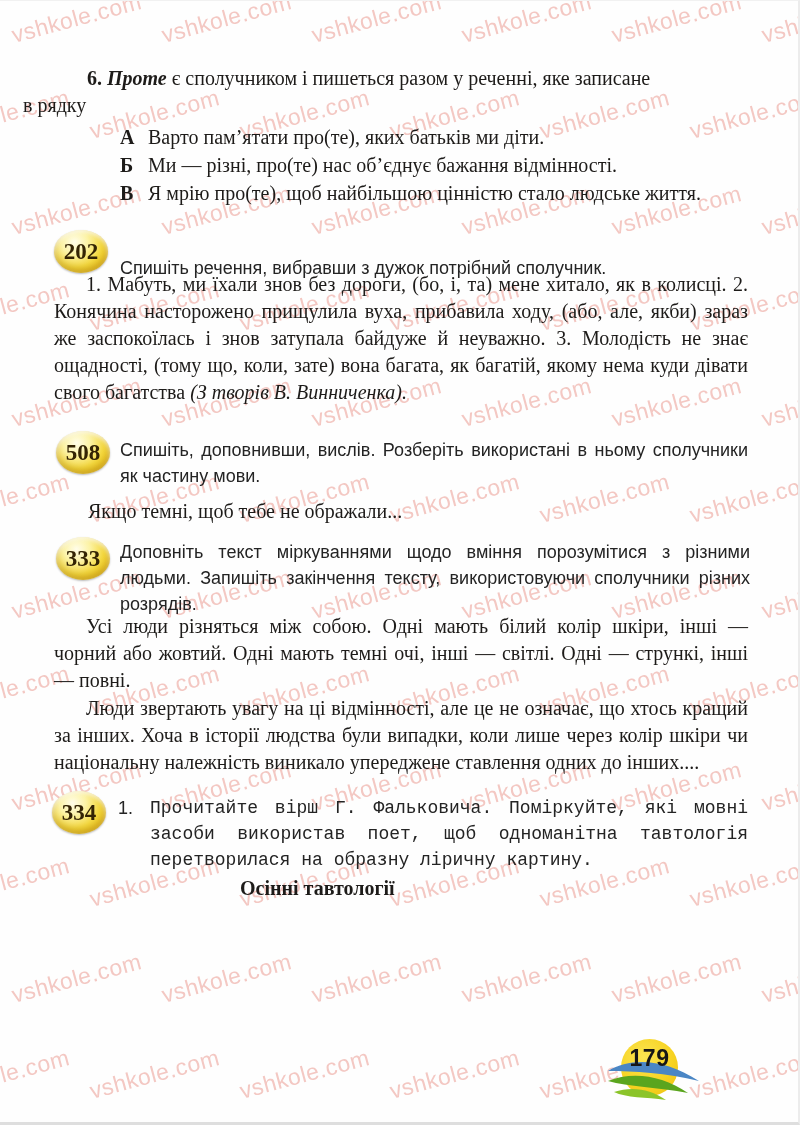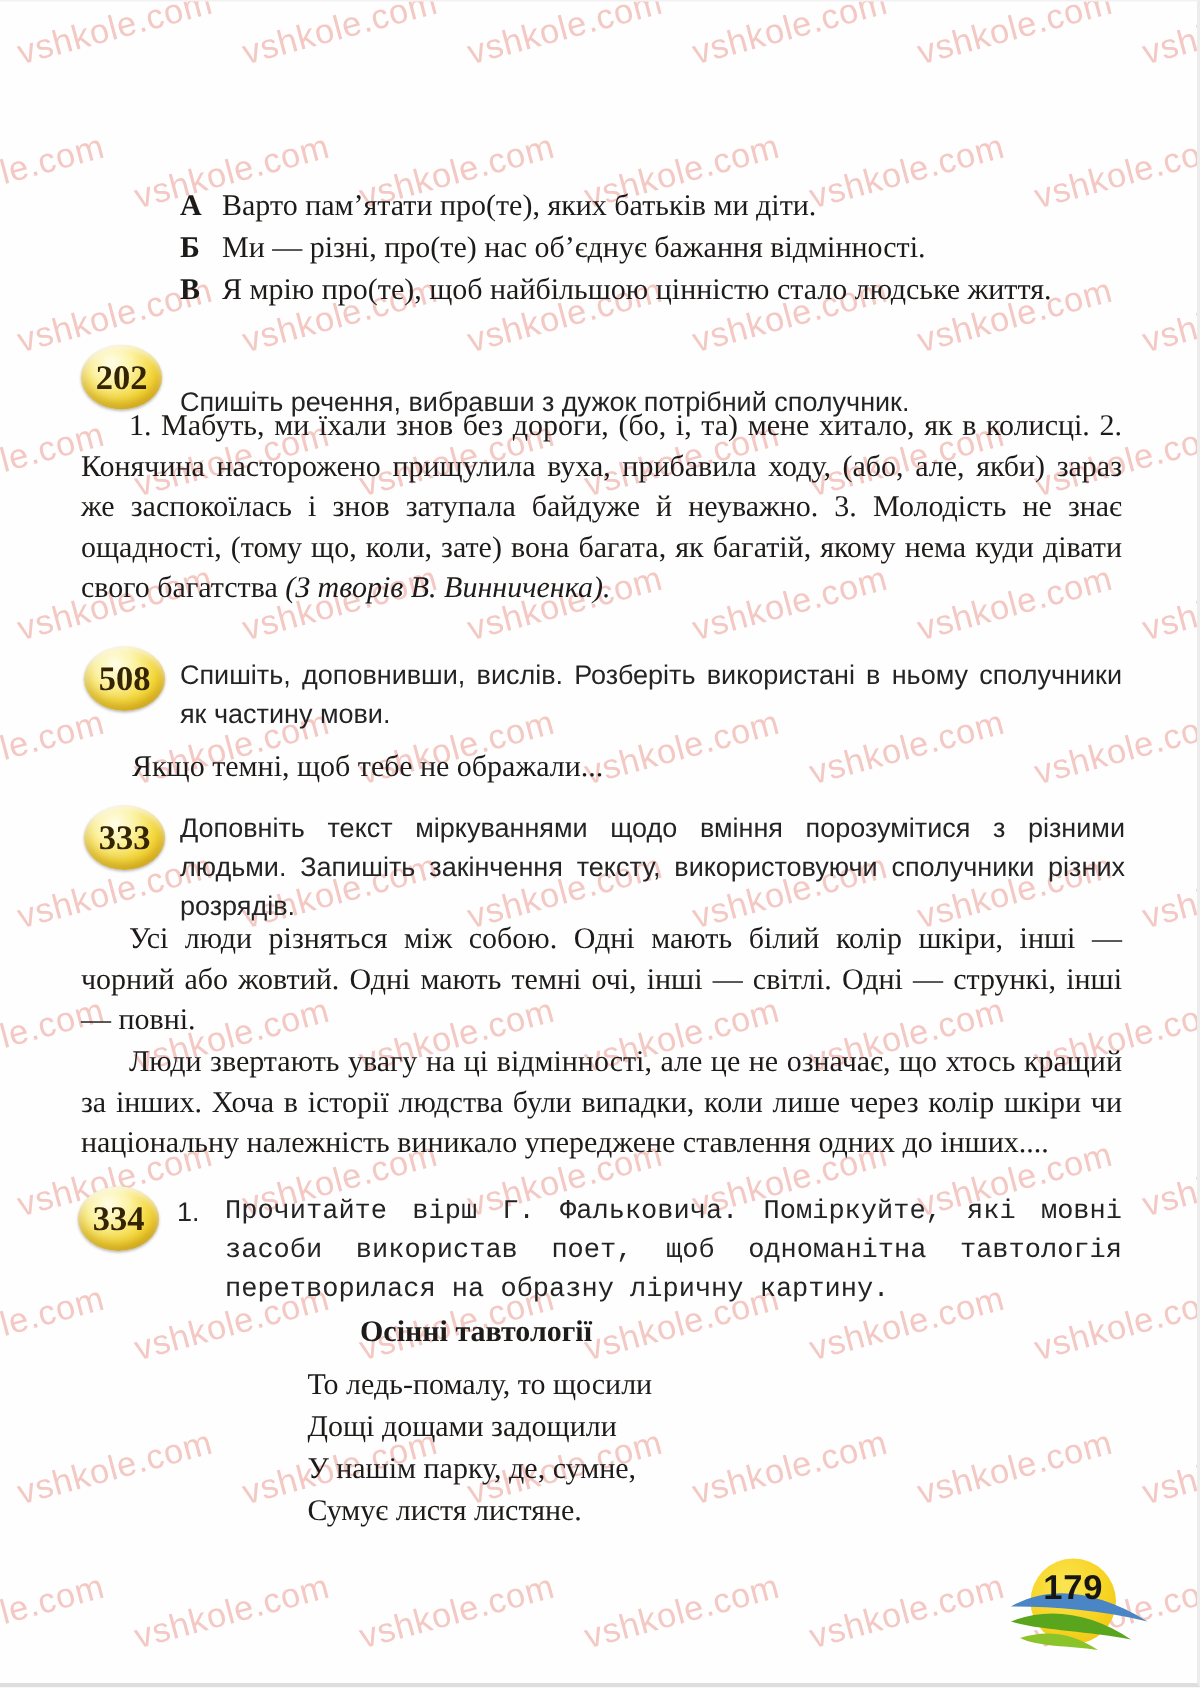--- a/index.html
+++ b/index.html
@@ -42,21 +42,21 @@
     font-family:"Liberation Serif",serif;font-weight:bold;font-size:23px;color:#342404;
   }
   
   .num-item{display:flex;}
   .num-item .n{flex:0 0 32px;}
   .num-item .t{flex:1;text-align:justify;font-family:Liberation Mono, monospace;}
   
   .poem-title{font-weight:bold;font-size:20px;text-align:center;}
   .poem-line{font-size:20px;line-height:28px;}
   
-  .emblem{position:absolute;left:672px;top:1036px;width:96px;height:78px;}
+  .emblem{position:absolute;left:606px;top:1036px;width:96px;height:78px;}
   .emblem .disc{
     position:absolute;left:15px;top:2px;width:57px;height:57px;border-radius:50%;
     background:radial-gradient(circle at 40% 32%, #fbe552 0%, #f7d322 55%, #edbf0e 100%);
   }
   .emblem .num{
     position:absolute;left:15px;top:8px;width:57px;text-align:center;
     font-family:"Liberation Sans",sans-serif;font-weight:bold;font-size:23px;color:#161616;
     letter-spacing:.5px;
   }
   .emblem svg{position:absolute;left:0;top:22px;}
@@ -136,20 +136,25 @@
       <span class="wm" style="left: -62px; top: 1060px;">vshkole.com</span>
       <span class="wm" style="left: 88px; top: 1060px;">vshkole.com</span>
       <span class="wm" style="left: 238px; top: 1060px;">vshkole.com</span>
       <span class="wm" style="left: 388px; top: 1060px;">vshkole.com</span>
       <span class="wm" style="left: 538px; top: 1060px;">vshkole.com</span>
       <span class="wm" style="left: 688px; top: 1060px;">vshkole.com</span>
     </div>
 
   <div class="content">
 
+    <p class="abs serif indent" style="left:55px;top:64px;width:695px;">
+      <span class="bold">6.</span>
+      <span class="bold ital">Проте</span><span> є сполучником і пишеться разом у реченні, яке записане</span><br>
+      <span style="margin-left:-32px;">в рядку</span>
+    </p>
 
     <div class="abs serif" style="left:120px;top:122px;width:596px;">
       <div class="opt-row">
         <span class="opt-letter">А</span>
         <span class="opt-text" style="max-width:565px;">Варто пам’ятати про(те), яких батьків ми діти.</span>
       </div>
       <div class="opt-row">
         <span class="opt-letter">Б</span>
         <span class="opt-text" style="max-width:565px;">Ми — різні, про(те) нас об’єднує бажання відмінності.</span>
       </div>
@@ -174,26 +179,20 @@
     <p class="abs serif indent" style="left:54px;top:612px;width:694px;">Усі люди різняться між собою. Одні мають білий колір шкіри, інші — чорний або жовтий. Одні мають темні очі, інші — світлі. Одні — стрункі, інші — повні.</p>
     <p class="abs serif indent" style="left:54px;top:694px;width:694px;">Люди звертають увагу на ці відмінності, але це не означає, що хтось кращий за інших. Хоча в історії людства були випадки, коли лише через колір шкіри чи національну належність виникало упереджене ставлення одних до інших....</p>
 
     <div class="badge" style="left:52px;top:790px;">334</div>
     <div class="abs sans num-item" style="left:118px;top:794px;width:630px;">
       <span class="n">1.</span>
       <span class="t">Прочитайте вірш Г. Фальковича. Поміркуйте, які мовні засоби використав поет, щоб одноманітна тавтологія перетворилася на образну ліричну картину.</span>
     </div>
 
     <p class="abs poem-title" style="left:240px;top:876px;">Осінні тавтології</p>
-    <div class="abs" style="left:205px;top:908px;">
-      <div class="poem-line">То ледь-помалу, то щосили</div>
-      <div class="poem-line">Дощі дощами задощили</div>
-      <div class="poem-line">У нашім парку, де, сумне,</div>
-      <div class="poem-line">Сумує листя листяне.</div>
-    </div>
 
     <div class="emblem">
       <div class="disc"></div>
       <svg width="96" height="46" viewBox="0 0 96 46">
         <path d="M2,12 C26,-2 58,0 93,22 C60,14 28,12 2,12 Z" fill="#4a86c5"></path>
         <path d="M2,22 C26,12 56,16 82,34 C52,28 22,28 2,22 Z" fill="#5aa51e"></path>
         <path d="M8,33 C26,27 44,30 60,41 C40,38 20,39 8,33 Z" fill="#8bc42a"></path>
       </svg>
       <div class="num">179</div>
     </div>

